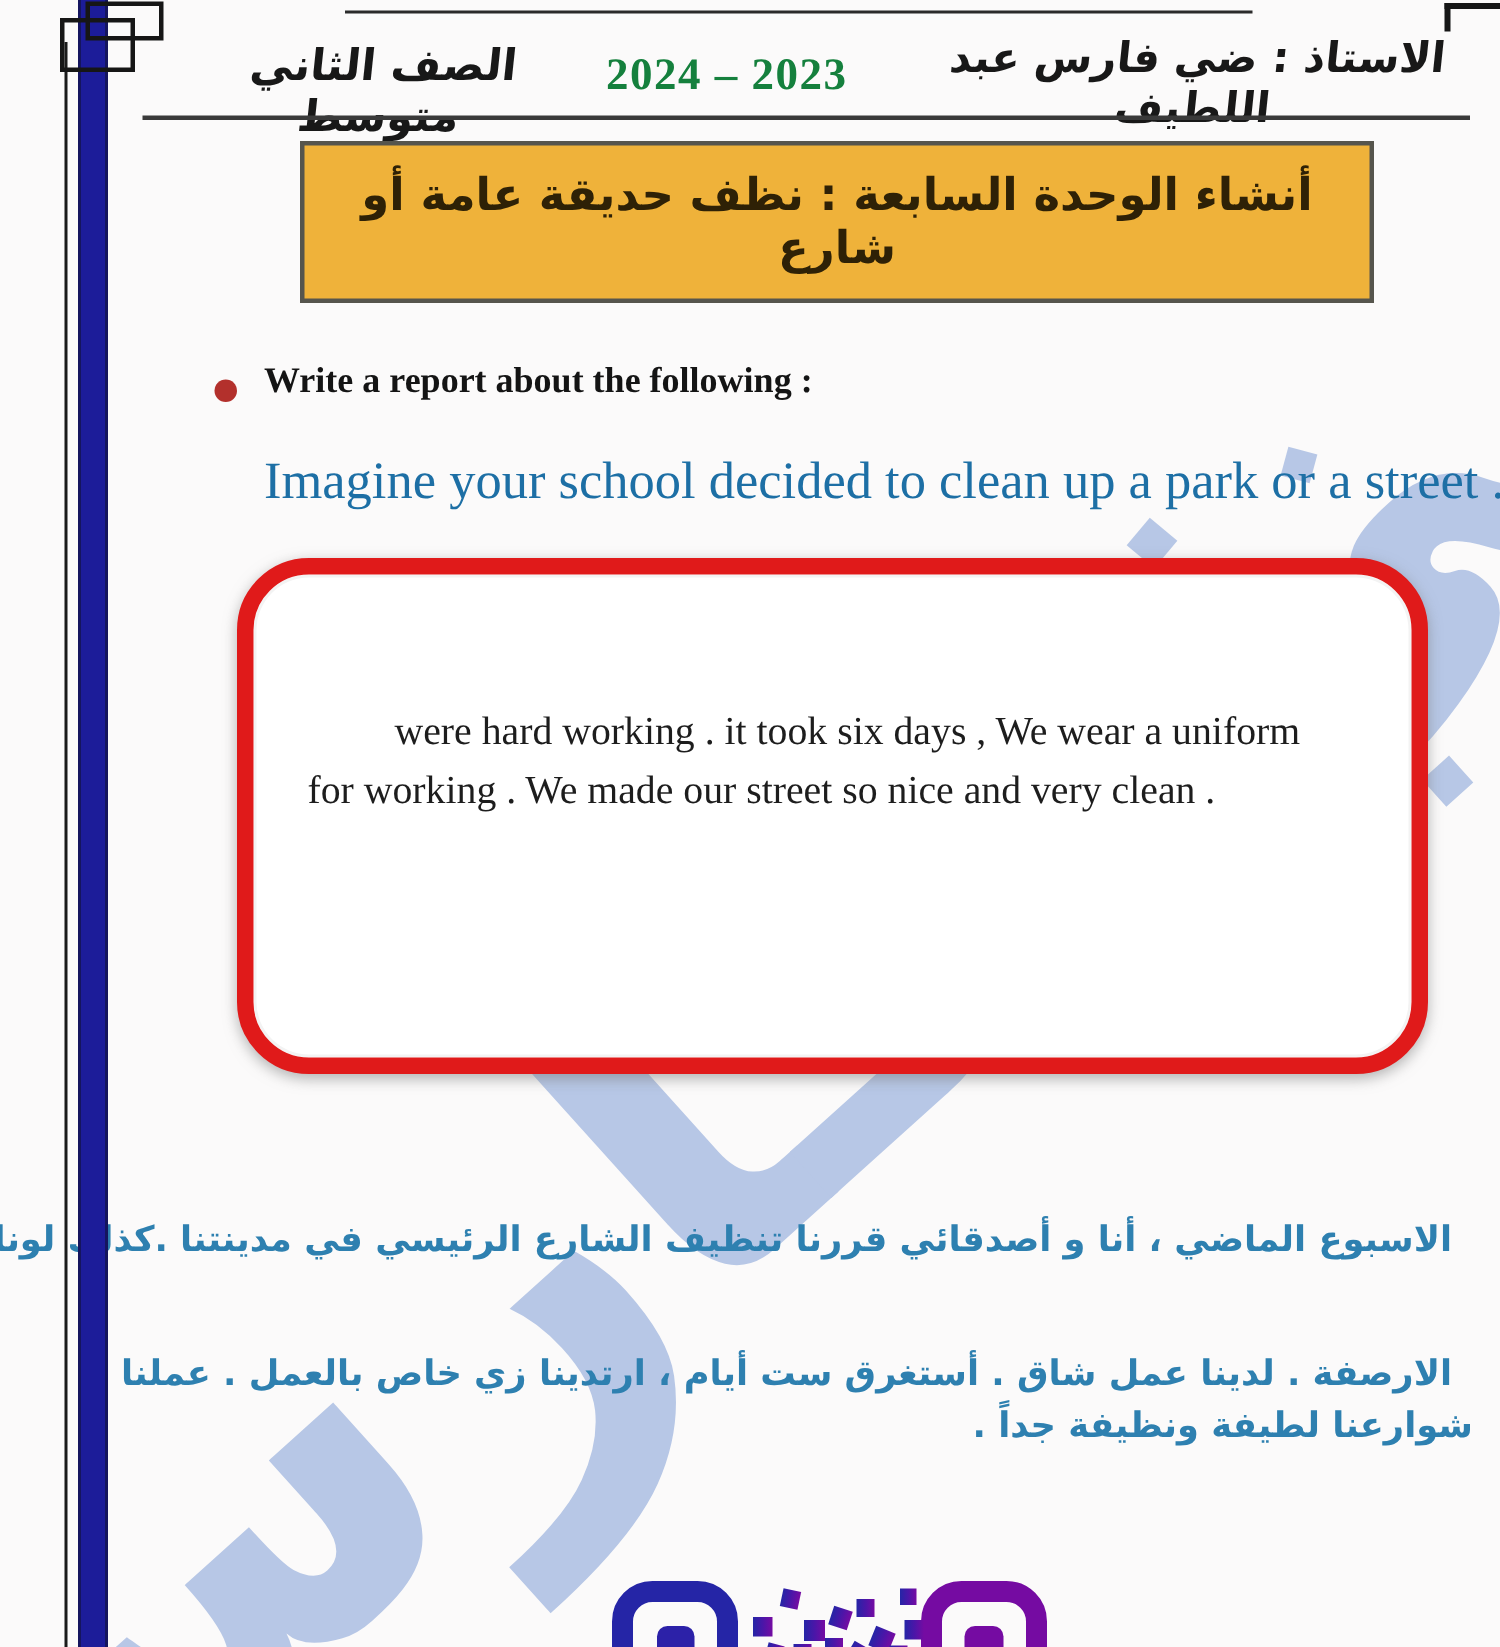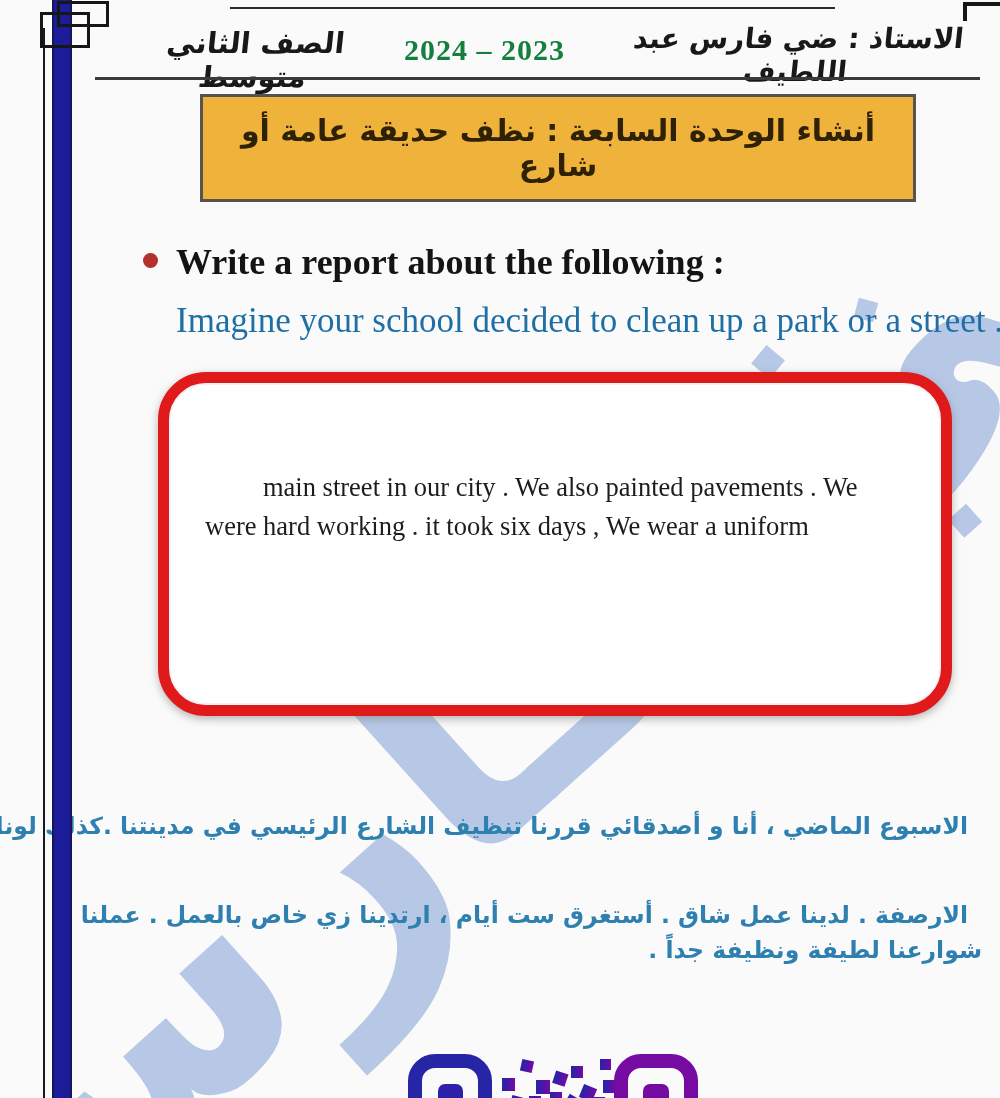--- a/index.html
+++ b/index.html
@@ -36,21 +36,21 @@
     background:#efb23a;border:3px solid #56554d;
     display:flex;align-items:center;justify-content:center;}
   .title-box .txt{
     font-family:"DejaVu Sans",sans-serif;font-weight:800;font-size:30px;color:#2e2106;
     direction:rtl;text-align:center;}
 
   
   .bullet-dot{position:absolute;left:143px;top:253px;width:15px;height:15px;border-radius:50%;
     background:#b3302c;z-index:2;}
   .write-line{position:absolute;left:176px;top:241px;z-index:2;white-space:nowrap;
-    font-family:"Liberation Serif",serif;font-weight:700;font-size:36px;color:#141414;}
+    font-family:"Liberation Serif",serif;font-weight:700;font-size:24px;color:#141414;}
   .imagine-line{position:absolute;left:176px;top:301px;z-index:2;white-space:nowrap;
     font-family:"Liberation Serif",serif;font-weight:400;font-size:35px;color:#1d6fa5;}
 
   
   .report-box{position:absolute;left:158px;top:372px;width:794px;height:344px;z-index:2;
     background:#ffffff;border:11px solid #e01a1a;border-radius:48px;
     box-shadow:0 3px 9px rgba(120,120,120,0.55), inset 0 0 0 2px #f3f3f3;}
   .report-text{position:absolute;left:205px;top:468px;width:700px;z-index:2;}
   .report-line{font-family:"Liberation Serif",serif;font-size:26.5px;color:#1d1d1d;
     line-height:39px;white-space:nowrap;}
@@ -104,22 +104,22 @@
 <div class="title-box" data-name="unit-title-box">
   <span class="txt" data-name="unit-title-text">أنشاء الوحدة السابعة : نظف حديقة عامة أو شارع</span>
 </div>
 
 <div class="bullet-dot" data-name="red-bullet-dot"></div>
 <div class="write-line" data-name="prompt-heading">Write a report about the following :</div>
 <div class="imagine-line" data-name="prompt-instruction">Imagine your school decided to clean up a park or a street .</div>
 
 <div class="report-box" data-name="report-answer-box"></div>
 <div class="report-text" data-name="report-text">
-  <div class="report-line" data-name="report-line">main street in our city . We also painted pavements . We</div>
   <div class="report-line" data-name="report-line">were hard working . it took six days , We wear a uniform</div>
+  <div class="report-line" data-name="report-line">for working . We made our street so nice and very clean .</div>
 </div>
 
 <div class="ar-line ar-line-1" data-name="arabic-translation-line">الاسبوع الماضي ، أنا و أصدقائي قررنا تنظيف الشارع الرئيسي في مدينتنا .كذلك لونا</div>
 <div class="ar-line ar-line-2" data-name="arabic-translation-line">الارصفة . لدينا عمل شاق . أستغرق ست أيام ، ارتدينا زي خاص بالعمل . عملنا</div>
 <div class="ar-line ar-line-3" data-name="arabic-translation-line">شوارعنا لطيفة ونظيفة جداً .</div>
 
 <div class="qr-wrap" data-name="qr-code-icon">
   <svg width="295" height="295" viewBox="0 0 295 295" data-name="qr-code-graphic">
     <defs>
       <linearGradient id="qrg" x1="0" y1="0" x2="1" y2="0">

